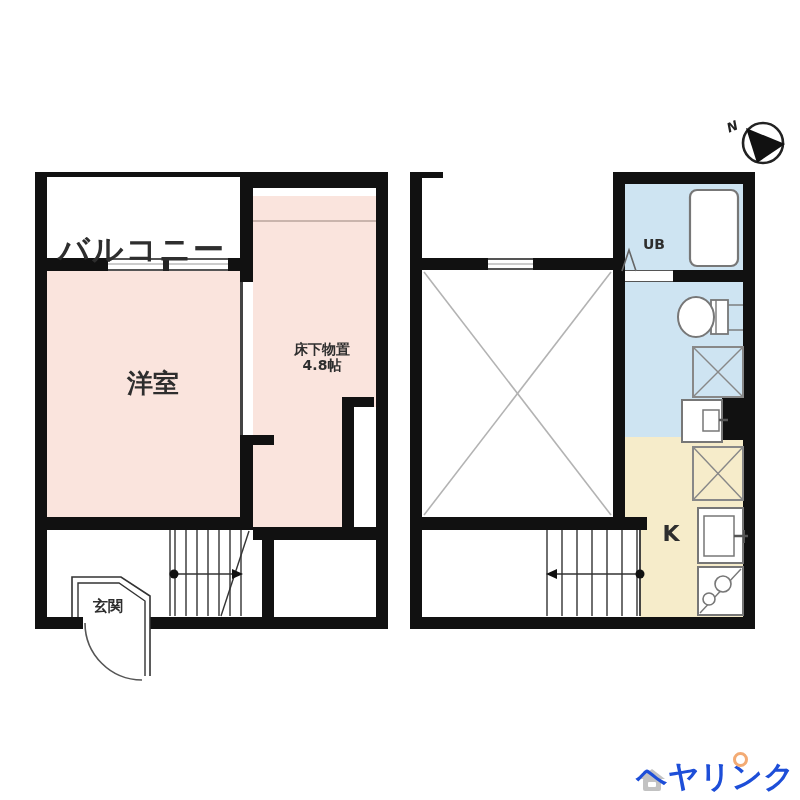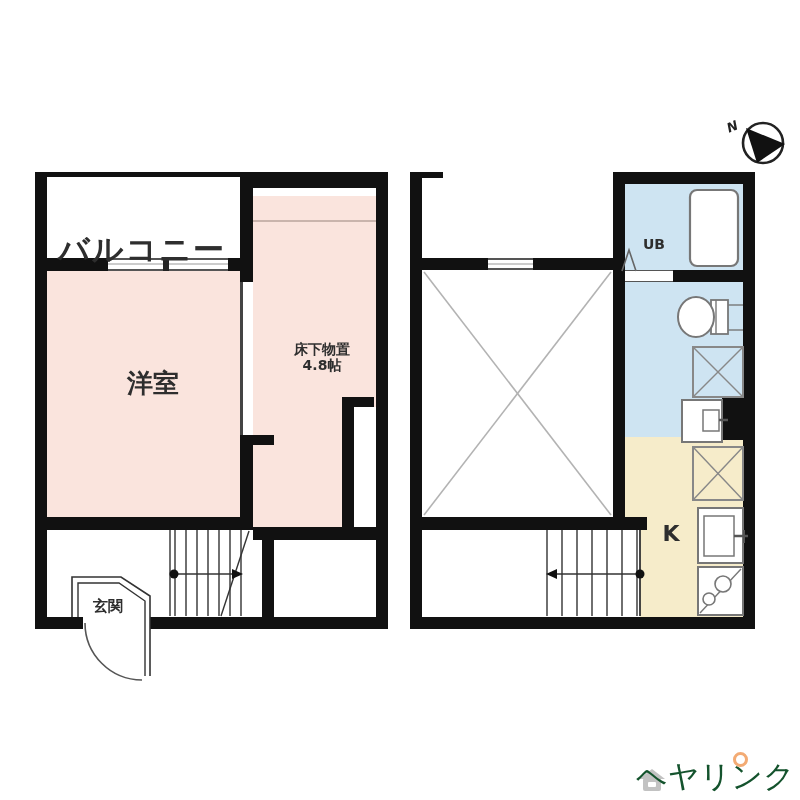--- a/index.html
+++ b/index.html
@@ -9,21 +9,21 @@
   .white{position:absolute;z-index:1;background:#fff;}
   .wall{position:absolute;z-index:2;background:#111;}
   .window{position:absolute;z-index:3;background:#fff;box-sizing:border-box;
           border-top:2px solid #555;border-bottom:2px solid #555;}
   .overlay{position:absolute;left:0;top:0;z-index:4;}
   .label{position:absolute;z-index:5;color:#2e2e2e;font-weight:bold;text-align:center;
          line-height:1.15;white-space:nowrap;}
   .pink{background:#fae4dd;}
   .blue{background:#cee4f2;}
   .cream{background:#f6ecca;}
-  .brand{position:absolute;z-index:6;font-weight:normal;color:#14532d;letter-spacing:0px;}
+  .brand{position:absolute;z-index:6;font-weight:bold;color:#1d4ed8;letter-spacing:0px;}
   .ring{position:absolute;z-index:7;width:9px;height:9px;border:3px solid #f3ab74;border-radius:50%;}
   .house-body{position:absolute;z-index:5;background:#c2c2c2;border-radius:2px;}
   .house-roof{position:absolute;z-index:5;width:0;height:0;
               border-left:13px solid transparent;border-right:13px solid transparent;
               border-bottom:10px solid #c2c2c2;}
   .house-win{position:absolute;z-index:6;background:#fff;border-radius:1px;}
   .north{position:absolute;z-index:6;color:#222;font-weight:bold;font-style:italic;
          font-size:13px;transform:rotate(-22deg);}
 </style>
 </head>

